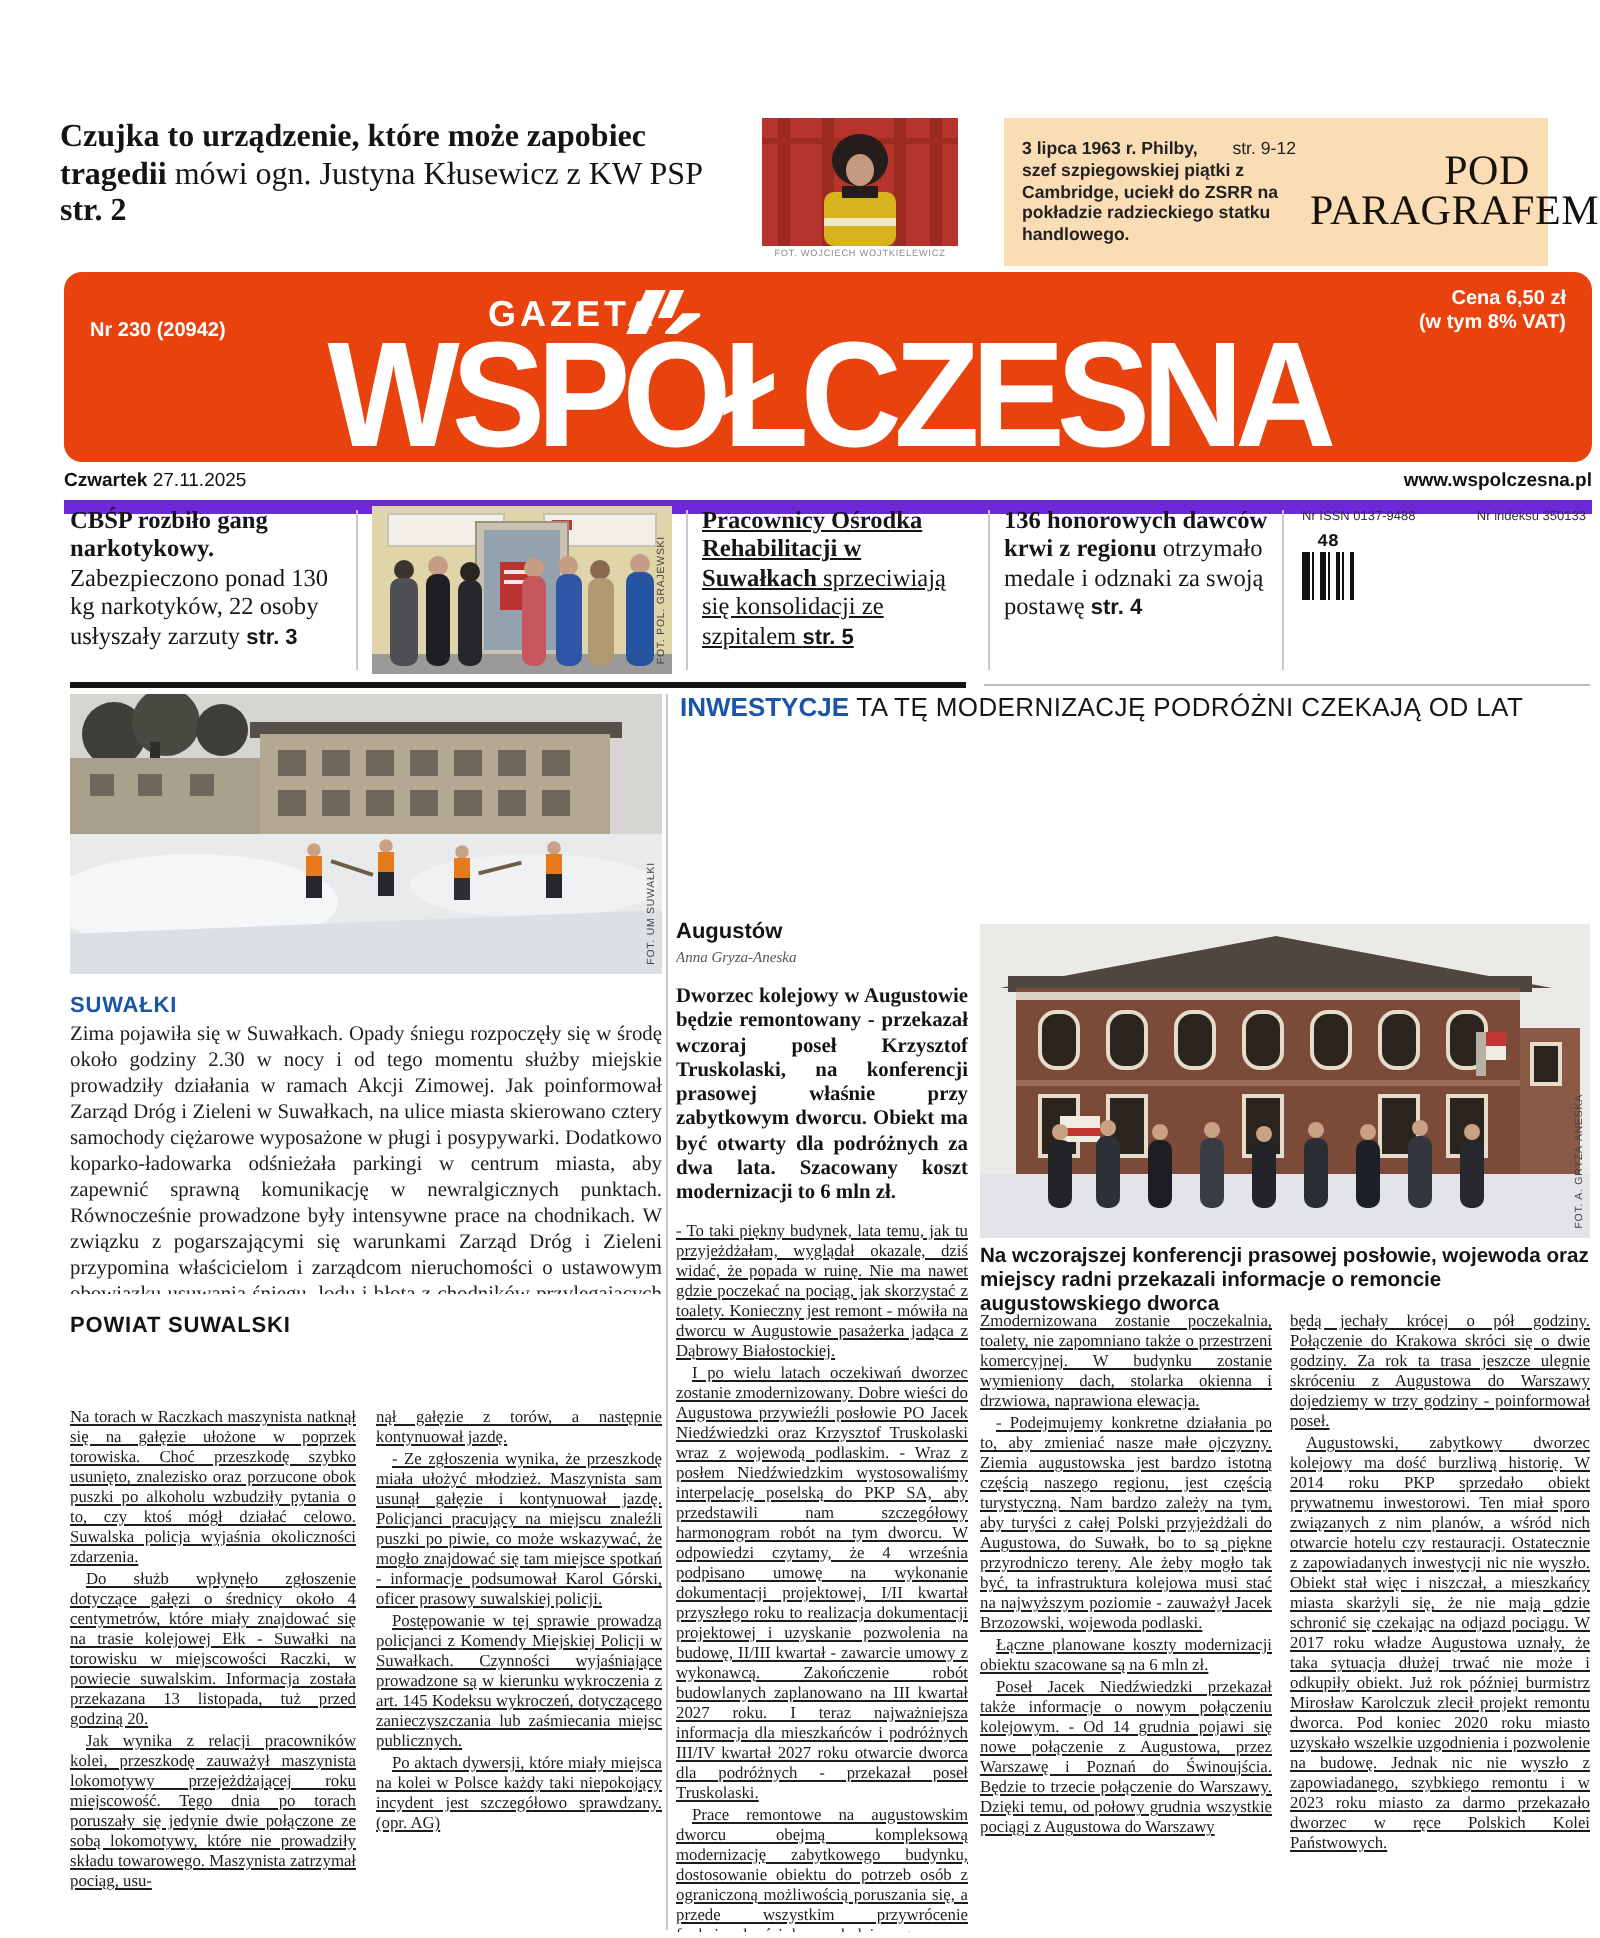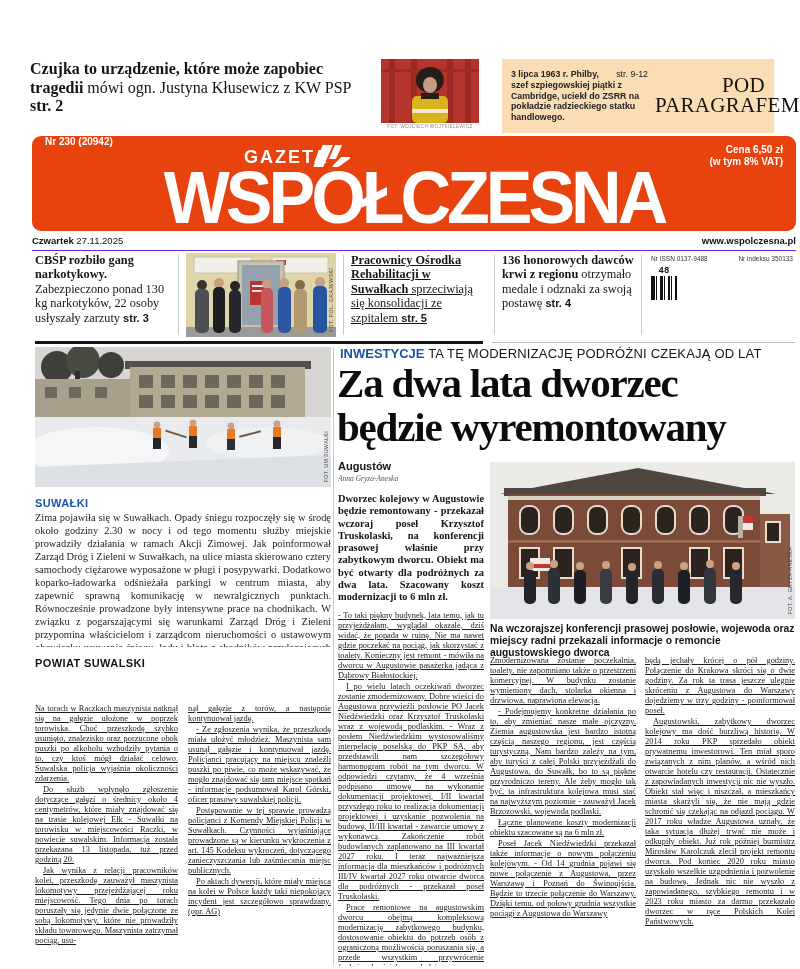--- a/index.html
+++ b/index.html
@@ -16,29 +16,29 @@
     letter-spacing:.4px;margin-top:1px;}
   .pod-box{left:502px;top:59px;width:272px;height:74px;background:#fbddb5;
     display:flex;align-items:center;gap:7px;padding:6px 9px;box-sizing:border-box;}
   .pod-text{flex:1;font:600 8.8px/1.25 "Liberation Sans",sans-serif;color:#222;}
   .pod-pages{float:right;font-weight:400;}
   .pod-title{width:110px;text-align:right;font:400 21px/0.95 "Liberation Serif",serif;
     color:#17120e;letter-spacing:.3px;}
 
   
   .masthead{left:32px;top:136px;width:764px;height:95px;background:#e8430e;border-radius:9px;}
-  .mh-issue{left:13px;top:0;font:700 10px "Liberation Sans",sans-serif;color:#fff;text-align:right;}
+  .mh-issue{left:13px;top:24px;font:700 10px "Liberation Sans",sans-serif;color:#fff;text-align:right;}
   .mh-price{right:13px;top:8px;text-align:right;font:700 10px/1.2 "Liberation Sans",sans-serif;color:#fff;}
   .mh-gazeta{left:212px;top:11px;font:700 18px "Liberation Sans",sans-serif;color:#fff;letter-spacing:2px;}
   .mh-slash{top:9px;width:10px;height:22px;background:#fff;transform:skewX(-24deg);}
   .mh-brand{left:0;right:0;top:24px;text-align:center;
     font:700 70px/1 "Liberation Sans",sans-serif;color:#fff;letter-spacing:-4px;
     transform:scaleY(1.07);transform-origin:top center;white-space:nowrap;}
   .dateline{left:32px;top:235px;width:764px;display:flex;justify-content:space-between;
-    font:9.5px "Liberation Sans",sans-serif;color:#111;border-bottom:1px solid #6d28d9;padding-bottom:4px;}
+    font:9.5px "Liberation Sans",sans-serif;color:#111;border-bottom:7px solid #6d28d9;padding-bottom:4px;}
   .dateline .b{font-weight:700;}
 
   
   .briefs{left:35px;top:253px;width:760px;height:84px;display:flex;}
   .brief{font-size:12.3px;line-height:1.17;color:#161616;}
   .brief .b{font-weight:700;}
   .brief .pg{font:700 11px "Liberation Sans",sans-serif;}
   .bsep{width:1px;background:#c9c9c9;margin:2px 7px;flex:none;}
   .bphoto{position:relative;width:150px;height:84px;flex:none;}
   .barcode-box{flex:1;font-family:"Liberation Sans",sans-serif;}
@@ -274,24 +274,20 @@
   <div class="abs newscol pow-c2">
     <p>nął gałęzie z torów, a następnie kontynuował jazdę.</p>
     <p>- Ze zgłoszenia wynika, że przeszkodę miała ułożyć młodzież. Maszynista sam usunął gałęzie i kontynuował jazdę. Policjanci pracujący na miejscu znaleźli puszki po piwie, co może wskazywać, że mogło znajdować się tam miejsce spotkań - informacje podsumował Karol Górski, oficer prasowy suwalskiej policji.</p>
     <p>Postępowanie w tej sprawie prowadzą policjanci z Komendy Miejskiej Policji w Suwałkach. Czynności wyjaśniające prowadzone są w kierunku wykroczenia z art. 145 Kodeksu wykroczeń, dotyczącego zanieczyszczania lub zaśmiecania miejsc publicznych.</p>
     <p>Po aktach dywersji, które miały miejsca na kolei w Polsce każdy taki niepokojący incydent jest szczegółowo sprawdzany. (opr. AG)</p>
   </div>
 
   <div class="abs kicker">
     <span class="lbl">INWESTYCJE</span>
     <span class="txt">TA TĘ MODERNIZACJĘ PODRÓŻNI CZEKAJĄ OD LAT</span>
-  </div>
-  <div class="abs main-head">
-    <div>Za dwa lata dworzec</div>
-    <div>będzie wyremontowany</div>
   </div>
 
   <div class="abs colA">
     <div class="city">Augustów</div>
     <div class="author">Anna Gryza-Aneska</div>
     <div class="lead">Dworzec kolejowy w Augustowie będzie remontowany - przekazał wczoraj poseł Krzysztof Truskolaski, na konferencji prasowej właśnie przy zabytkowym dworcu. Obiekt ma być otwarty dla podróżnych za dwa lata. Szacowany koszt modernizacji to 6 mln zł.</div>
     <div class="newscol body">
       <p>- To taki piękny budynek, lata temu, jak tu przyjeżdżałam, wyglądał okazale, dziś widać, że popada w ruinę. Nie ma nawet gdzie poczekać na pociąg, jak skorzystać z toalety. Konieczny jest remont - mówiła na dworcu w Augustowie pasażerka jadąca z Dąbrowy Białostockiej.</p>
       <p>I po wielu latach oczekiwań dworzec zostanie zmodernizowany. Dobre wieści do Augustowa przywieźli posłowie PO Jacek Niedźwiedzki oraz Krzysztof Truskolaski wraz z wojewodą podlaskim. - Wraz z posłem Niedźwiedzkim wystosowaliśmy interpelację poselską do PKP SA, aby przedstawili nam szczegółowy harmonogram robót na tym dworcu. W odpowiedzi czytamy, że 4 września podpisano umowę na wykonanie dokumentacji projektowej, I/II kwartał przyszłego roku to realizacja dokumentacji projektowej i uzyskanie pozwolenia na budowę, II/III kwartał - zawarcie umowy z wykonawcą. Zakończenie robót budowlanych zaplanowano na III kwartał 2027 roku. I teraz najważniejsza informacja dla mieszkańców i podróżnych III/IV kwartał 2027 roku otwarcie dworca dla podróżnych - przekazał poseł Truskolaski.</p>
       <p>Prace remontowe na augustowskim dworcu obejmą kompleksową modernizację zabytkowego budynku, dostosowanie obiektu do potrzeb osób z ograniczoną możliwością poruszania się, a przede wszystkim przywrócenie funkcjonalności dworca kolejowego.</p>

